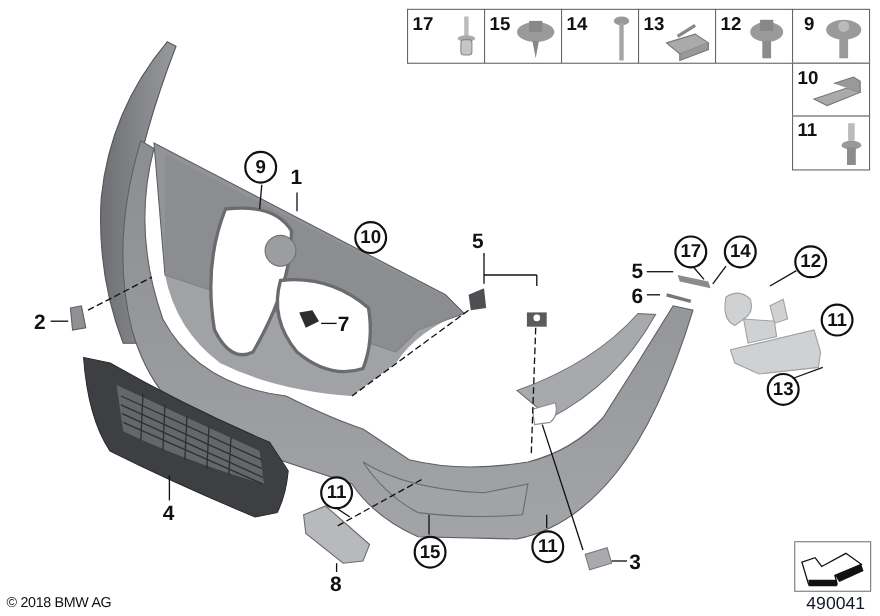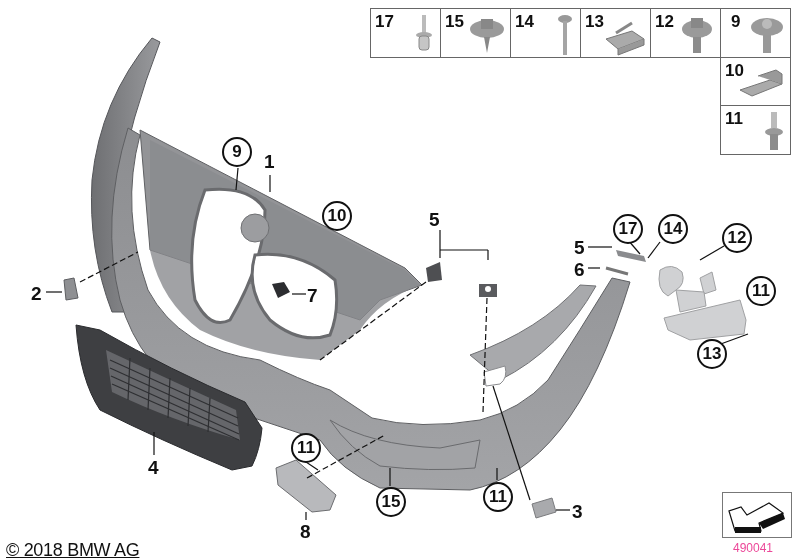--- a/index.html
+++ b/index.html
@@ -4,22 +4,22 @@
 <style>
   html, body { margin:0; padding:0; background:#ffffff; }
   body { width:800px; height:560px; position:relative; overflow:hidden; font-family:"Liberation Sans", sans-serif; }
   .canvas { position:absolute; left:0; top:0; width:800px; height:560px;border-radius:13px; }
   .lbl { position:absolute; font-weight:bold; font-size:19px; color:#111; line-height:1; font-family:"Liberation Sans", sans-serif; }
   .circ { position:absolute; width:30px; height:30px; border:2px solid #111; border-radius:50%; background:#fff;
           display:flex; align-items:center; justify-content:center; font-weight:bold; font-size:17px; color:#111; box-sizing:border-box; }
   .pcell { position:absolute; border:1px solid #666; background:#fff; box-sizing:border-box; }
   .pcell .num { position:absolute; left:4px; top:3px; font-weight:bold; font-size:17px; color:#111; }
   .pcell svg { position:absolute; right:4px; top:4px; }
-  .copyright { position:absolute; left:6px; top:540px; font-size:18px; color:#111; letter-spacing:-0.3px;text-decoration:underline; }
-  .ident { position:absolute; left:733px; top:541px; font-size:12px; color:#ec4899; }
+  .copyright { position:absolute; left:6px; top:540px; font-size:13px; color:#111; letter-spacing:-0.3px; }
+  .ident { position:absolute; left:733px; top:541px; font-size:16px; color:#0f172a; }
   .navbox { position:absolute; left:722px; top:492px; width:70px; height:46px; border:1px solid #777; background:#fff; box-sizing:border-box; }
 </style>
 </head>
 <body>
 
 <div class="canvas">
 
   <svg width="800" height="560" style="position:absolute;left:0;top:0">
     <defs>
       <linearGradient id="gBody" x1="0" y1="0" x2="0" y2="1">

